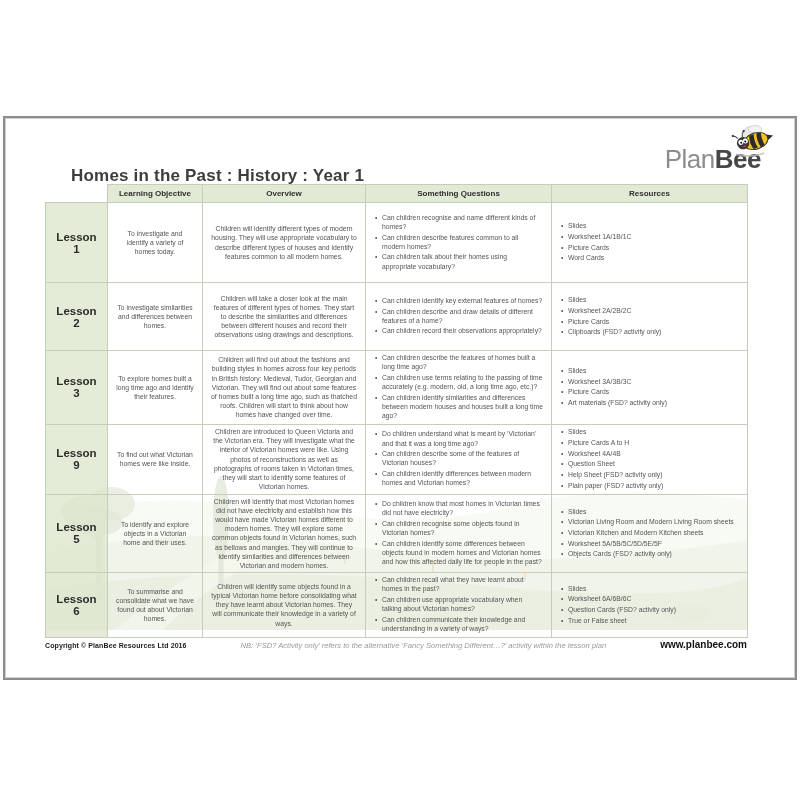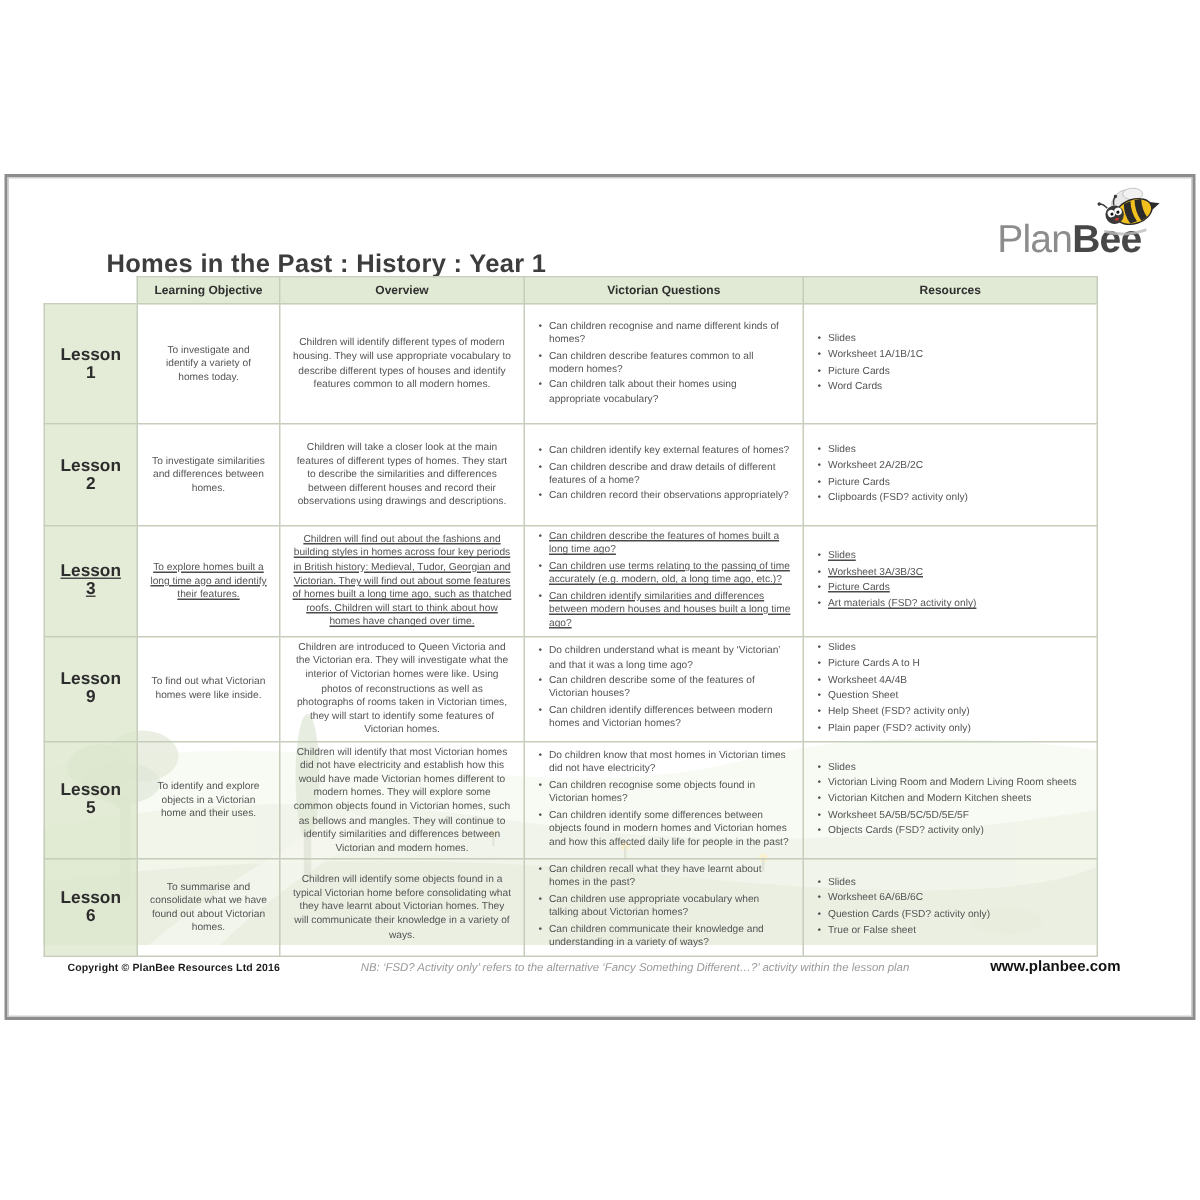--- a/index.html
+++ b/index.html
@@ -16,21 +16,21 @@
   .page-title{
     position:absolute;left:52px;top:34px;margin:14px;
     font-size:17px;font-weight:700;color:#3d3d3d;letter-spacing:0.2px;
   }
   
   .logo{position:absolute;top:12px;right:34px;height:50px;}
   .logo-text{display:block;margin-top:16px;font-size:26px;line-height:1;color:#8c8c8c;letter-spacing:-0.5px;}
   .logo-text b{color:#474747;font-weight:700;}
   .bee{position:absolute;top:-8px;right:-16px;width:46px;height:38px;}
   
-  .table-wrap{position:absolute;left:24px;top:66px;width:702px;height:446px;}
+  .table-wrap{position:absolute;left:40px;top:66px;width:702px;height:446px;}
   .landscape{position:absolute;left:0;bottom:0;width:702px;height:170px;z-index:0;}
   table.lessons{
     position:relative;z-index:1;border-collapse:collapse;table-layout:fixed;
     width:702px;height:446px;
   }
   table.lessons th, table.lessons td{
     border:1px solid #c6cdbb;vertical-align:middle;padding:2px 8px;
   }
   table.lessons thead th{
     background:rgba(223,232,209,0.93);font-size:8px;font-weight:700;color:#2f2f2f;
@@ -39,21 +39,21 @@
   table.lessons thead th.corner{border:none;background:transparent;}
   table.lessons th.lesson{
     background:rgba(226,235,213,0.93);font-size:11.5px;font-weight:700;color:#2d2d2d;
     text-align:center;
   }
   table.lessons td{background:rgba(255,255,255,0.72);font-size:6.8px;line-height:1.35;color:#555;}
   td.center{text-align:center;padding:2px 8px;}
   thead tr{height:18px;}
   tbody tr:nth-child(1){height:80px;}
   tbody tr:nth-child(2){height:68px;}
-  tbody tr:nth-child(3){height:72px;text-decoration:underline;}
+  tbody tr:nth-child(3){height:72px;}
   tbody tr:nth-child(4){height:70px;}
   tbody tr:nth-child(5){height:75px;}
   tbody tr:nth-child(6){height:63px;}
   ul.cell-list{margin:0;padding:0;}
   ul.cell-list li{
     list-style:none;position:relative;padding-left:8px;margin:0 0 1.5px;text-align:left;
   }
   ul.cell-list li::before{content:"\2022";position:absolute;left:1px;top:0;}
   
   .footer{
@@ -127,21 +127,21 @@
           <col style="width:95px">
           <col style="width:163px">
           <col style="width:186px">
           <col style="width:196px">
       </colgroup>
       <thead>
           <tr>
             <th class="corner"></th>
             <th>Learning Objective</th>
             <th>Overview</th>
-            <th>Victorian Questions</th>
+            <th>Something Questions</th>
             <th>Resources</th>
           </tr>
         </thead>
       <tbody>
           <tr>
             <th class="lesson">Lesson 1</th>
             <td class="center">To investigate and identify a variety of homes today.</td>
             <td class="center">Children will identify different types of modern housing. They will use appropriate vocabulary to describe different types of houses and identify features common to all modern homes.</td>
             <td>
               <ul class="cell-list">

